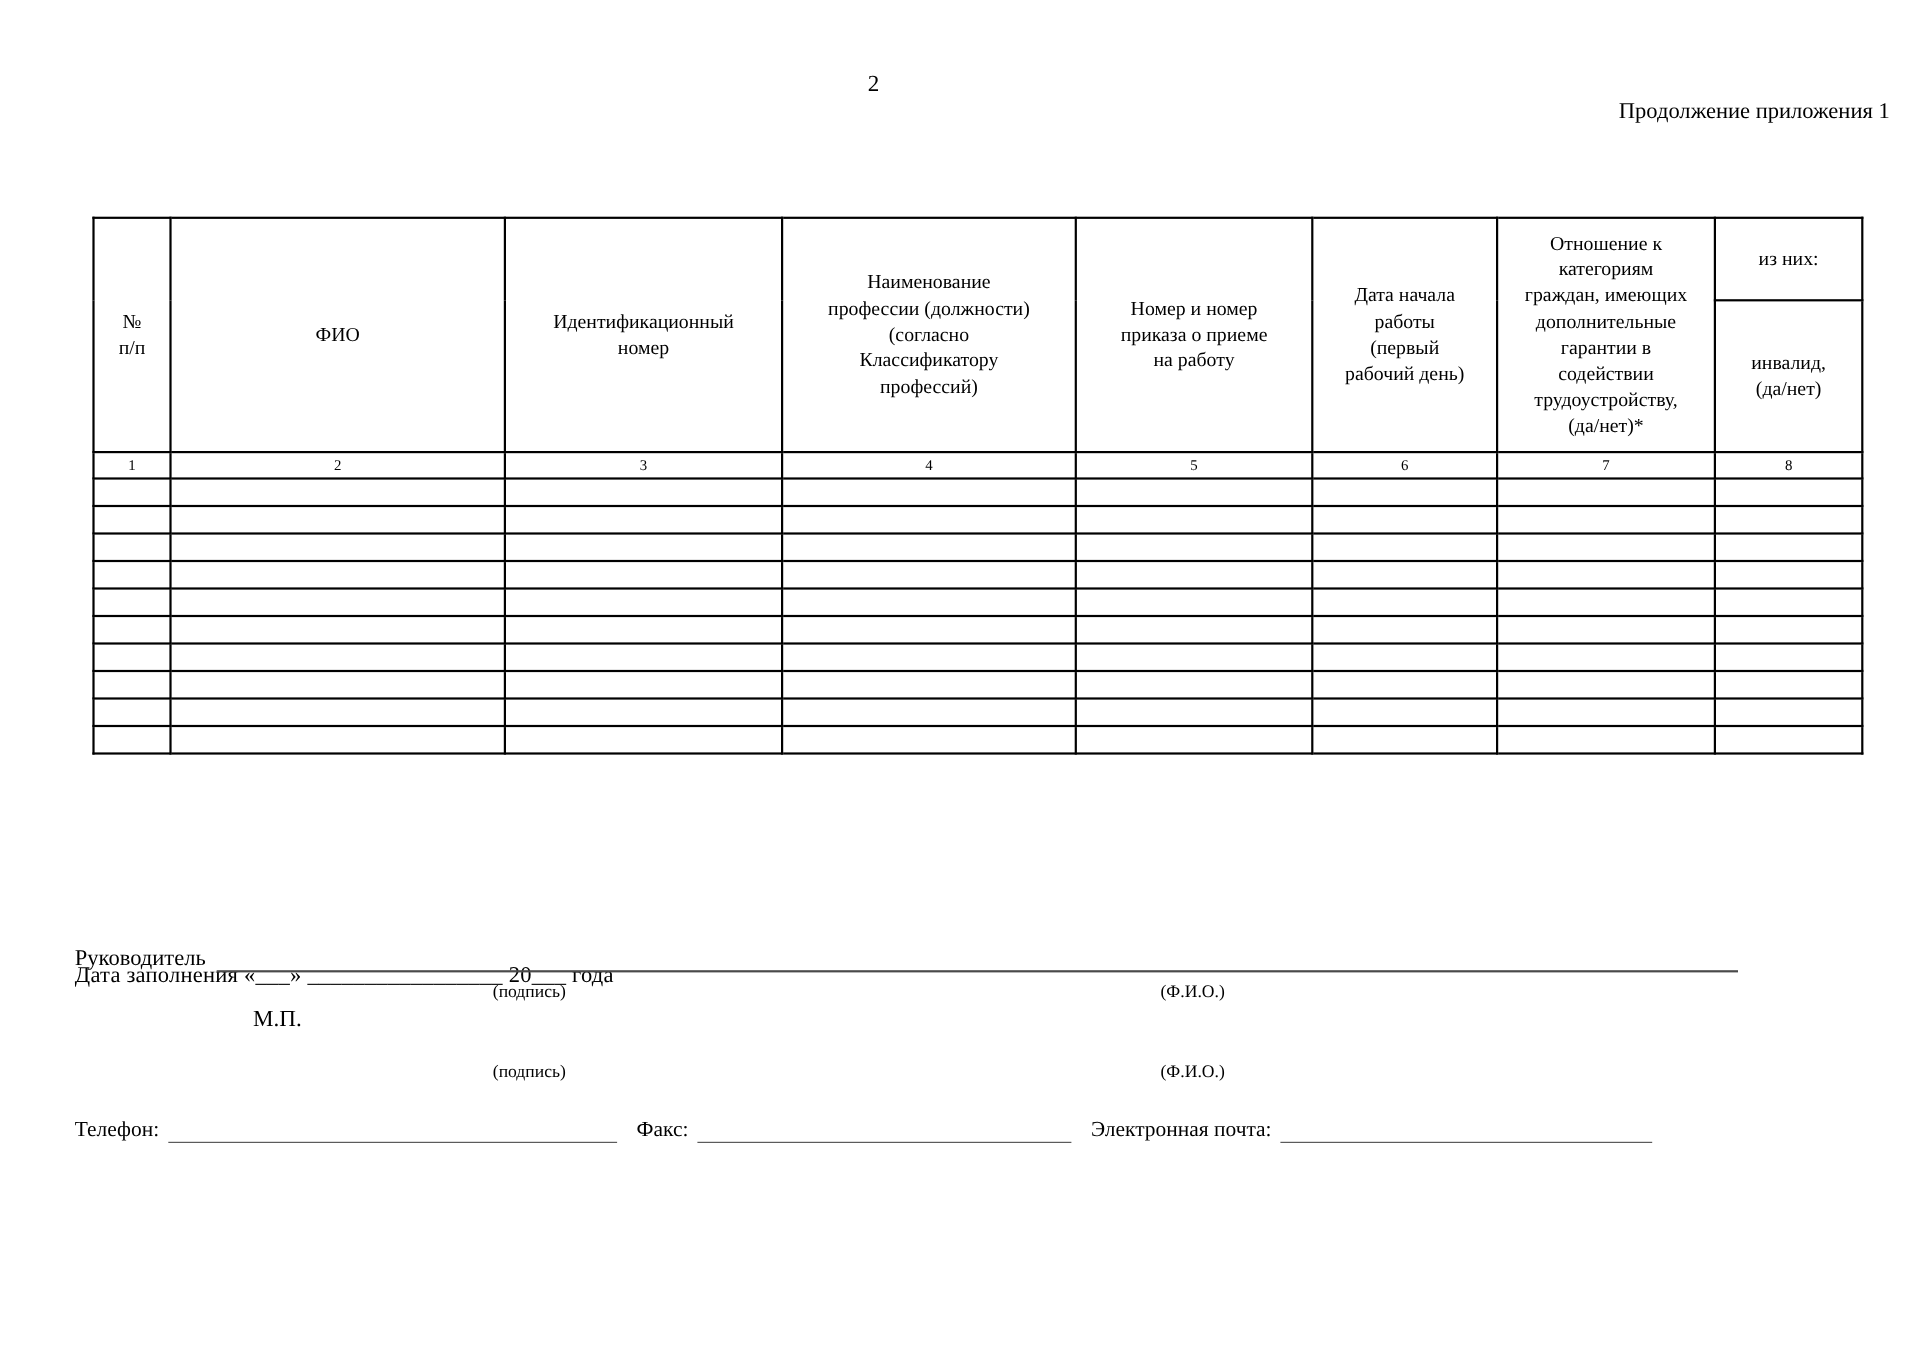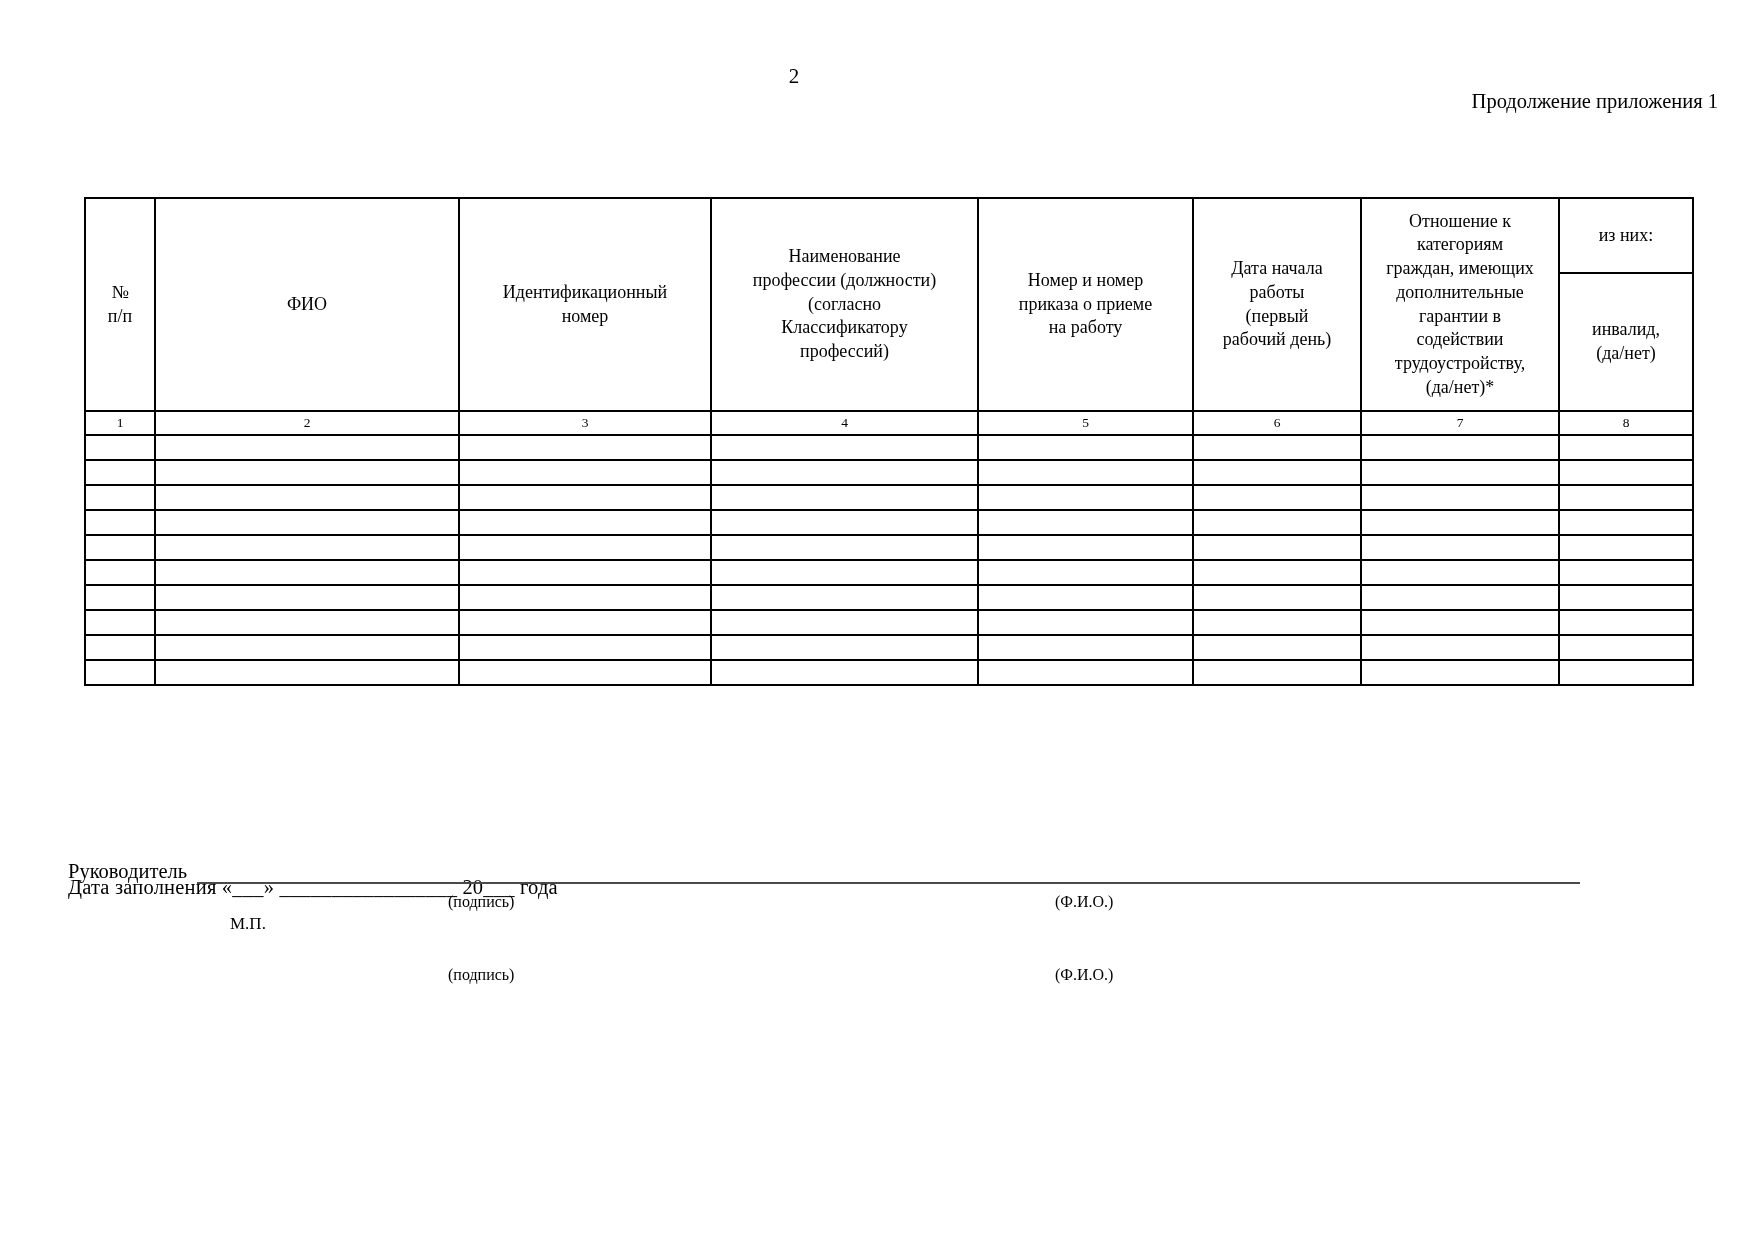--- a/index.html
+++ b/index.html
@@ -86,21 +86,21 @@
   .sig-row.ruk { top: 860px; width: 1512px; }
   .sig-row.isp { top: 936px; width: 1524px; }
   .sig-row.isp .fill-line { border-bottom: 1.6px solid #111111; }
   .caption {
     position: absolute;
     font-size: 16px;
   }
   .stamp {
     position: absolute;
     left: 230px; top: 914px;
-    font-size: 17px;
+    font-size: 21px;
   }
   .phone-row {
     position: absolute;
     left: 68px; top: 1016px;
     display: flex;
     align-items: flex-end;
     font-size: 19.5px;
   }
   .phone-row .fill-line {
     border-bottom: 1.8px solid #4a4a4a;
@@ -286,14 +286,22 @@
     <span class="fill-line"></span>
   </div>
   <div class="caption" style="left:448px; top:893px;">(подпись)</div>
   <div class="caption" style="left:1055px; top:893px;">(Ф.И.О.)</div>
 
   <div class="stamp">М.П.</div>
 
   <div class="caption" style="left:448px; top:966px;">(подпись)</div>
   <div class="caption" style="left:1055px; top:966px;">(Ф.И.О.)</div>
 
+  <div class="phone-row">
+    <span>Телефон:</span>
+    <span class="fill-line fill-phone"></span>
+    <span>Факс:</span>
+    <span class="fill-line fill-fax"></span>
+    <span>Электронная почта:</span>
+    <span class="fill-line fill-email"></span>
+  </div>
 
 </div>
 
 </body></html>

